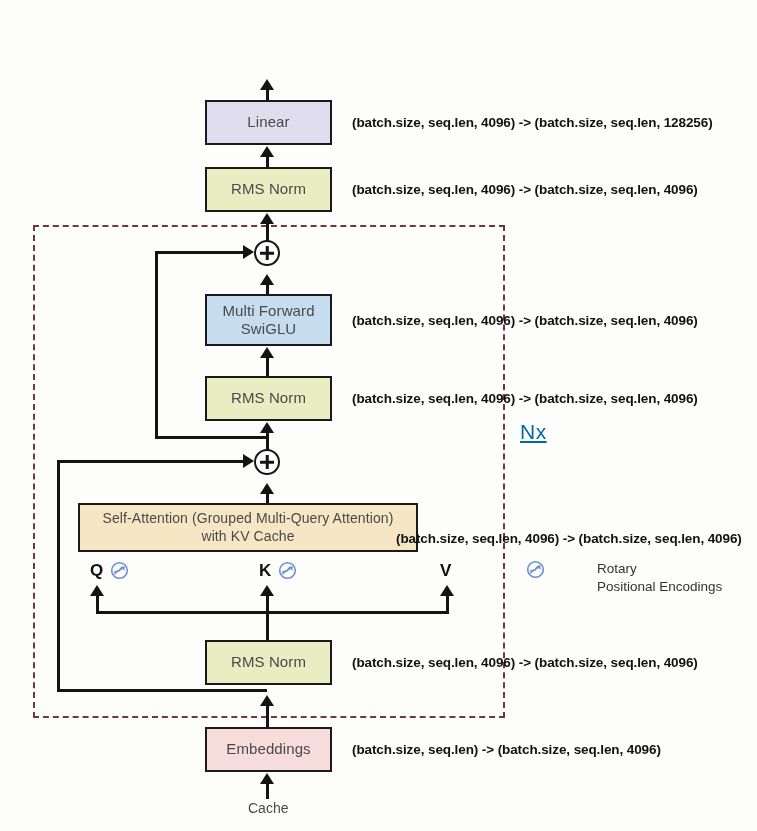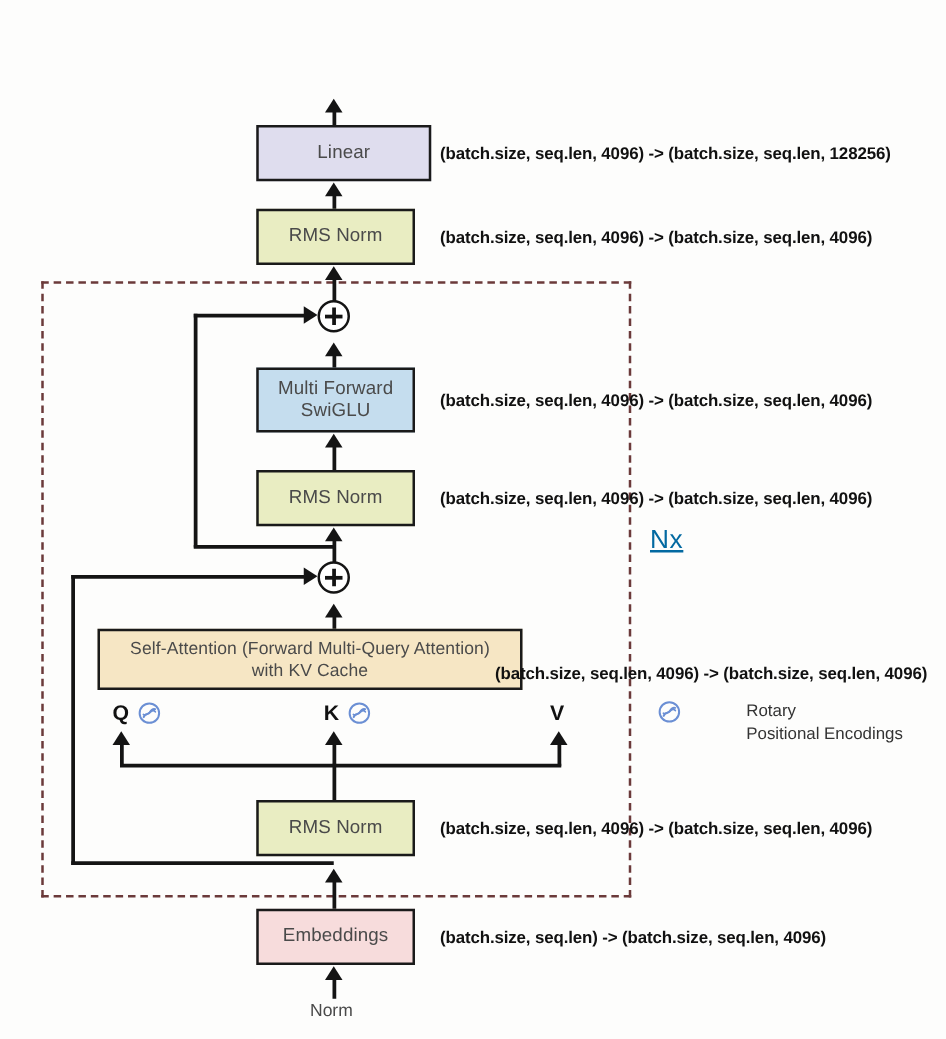--- a/index.html
+++ b/index.html
@@ -143,21 +143,21 @@
 
 <div id="stage">
 
   <div class="nx-box" style="left:33px; top:225px; width:472px; height:493px;"></div>
   <div class="nx-label" style="left:520px; top:420px;">Nx</div>
 
 
   <div class="vline" style="left:266px; top:89px; width:3px; height:34px;"></div>
   <div class="arrow-up" style="left:260px; top:79px;"></div>
 
-  <div class="node" style="left:205px; top:100px; width:140px; height:45px; background:#dfddee;">Linear</div>
+  <div class="node" style="left:205px; top:100px; width:127px; height:45px; background:#dfddee;">Linear</div>
   <div class="annot" style="left:352px; top:115px;">(batch.size, seq.len, 4096) -&gt; (batch.size, seq.len, 128256)</div>
 
   <div class="vline" style="left:266px; top:156px; width:3px; height:34px;"></div>
   <div class="arrow-up" style="left:260px; top:146px;"></div>
 
   <div class="node" style="left:205px; top:167px; width:127px; height:45px; background:#e9edc2;">RMS Norm</div>
   <div class="annot" style="left:352px; top:182px;">(batch.size, seq.len, 4096) -&gt; (batch.size, seq.len, 4096)</div>
 
   <div class="vline" style="left:266px; top:223px; width:3px; height:33px;"></div>
   <div class="arrow-up" style="left:260px; top:213px;"></div>
@@ -188,21 +188,21 @@
   <div class="plus" style="left:254px; top:449px;"></div>
 
   <div class="vline" style="left:266px; top:492px; width:3px; height:18px;"></div>
   <div class="arrow-up" style="left:260px; top:483px;"></div>
 
   <div class="vline" style="left:57px; top:460px; width:3px; height:232px;"></div>
   <div class="hline" style="left:57px; top:689px; width:210px; height:3px;"></div>
   <div class="hline" style="left:57px; top:460px; width:188px; height:3px;"></div>
   <div class="arrow-right" style="left:243px; top:454px;"></div>
 
-  <div class="node" style="left:78px; top:503px; width:340px; height:49px; background:#f6e6c4; font-size:14px;">Self-Attention (Forward Multi-Query Attention)
+  <div class="node" style="left:78px; top:503px; width:340px; height:49px; background:#f6e6c4; font-size:14px;">Self-Attention (Grouped Multi-Query Attention)
 with KV Cache</div>
   <div class="annot" style="left:396px; top:531px;">(batch.size, seq.len, 4096) -&gt; (batch.size, seq.len, 4096)</div>
 
   <div class="qkv" style="left:90px; top:561px;">Q</div>
   <span class="rope" style="left:110px; top:561px;">
     <svg viewBox="0 0 20 20" width="19" height="19">
       <circle cx="10" cy="10" r="8.2" fill="none" stroke="#6b8fd4" stroke-width="1.7"></circle>
       <path d="M5.2 13.4 C6.6 9.4, 9.0 11.6, 10.2 9.6 C11.4 7.6, 13.0 6.0, 14.8 6.6" fill="none" stroke="#6b8fd4" stroke-width="1.7" stroke-linecap="round"></path>
       <path d="M5.0 11.2 C7.2 12.6, 9.6 9.8, 11.6 8.4 C13.0 7.4, 14.2 7.8, 15.0 8.8" fill="none" stroke="#6b8fd4" stroke-width="1.5" stroke-linecap="round"></path>
     </svg>
@@ -237,21 +237,21 @@
 
   <div class="vline" style="left:266px; top:705px; width:3px; height:24px;"></div>
   <div class="arrow-up" style="left:260px; top:695px;"></div>
 
   <div class="node" style="left:205px; top:727px; width:127px; height:45px; background:#f7dcdc;">Embeddings</div>
   <div class="annot" style="left:352px; top:742px;">(batch.size, seq.len) -&gt; (batch.size, seq.len, 4096)</div>
 
   <div class="vline" style="left:266px; top:783px; width:3px; height:16px;"></div>
   <div class="arrow-up" style="left:260px; top:773px;"></div>
 
-  <div class="caption" style="left:248px; top:800px;">Norm</div>
+  <div class="caption" style="left:248px; top:800px;">Cache</div>
 
   <span class="rope" style="left:526px; top:560px;">
     <svg viewBox="0 0 20 20" width="19" height="19">
       <circle cx="10" cy="10" r="8.2" fill="none" stroke="#6b8fd4" stroke-width="1.7"></circle>
       <path d="M5.2 13.4 C6.6 9.4, 9.0 11.6, 10.2 9.6 C11.4 7.6, 13.0 6.0, 14.8 6.6" fill="none" stroke="#6b8fd4" stroke-width="1.7" stroke-linecap="round"></path>
       <path d="M5.0 11.2 C7.2 12.6, 9.6 9.8, 11.6 8.4 C13.0 7.4, 14.2 7.8, 15.0 8.8" fill="none" stroke="#6b8fd4" stroke-width="1.5" stroke-linecap="round"></path>
     </svg>
   </span>
   <div class="legend-text" style="left:557px; top:560px;">Rotary
 Positional Encodings</div>

